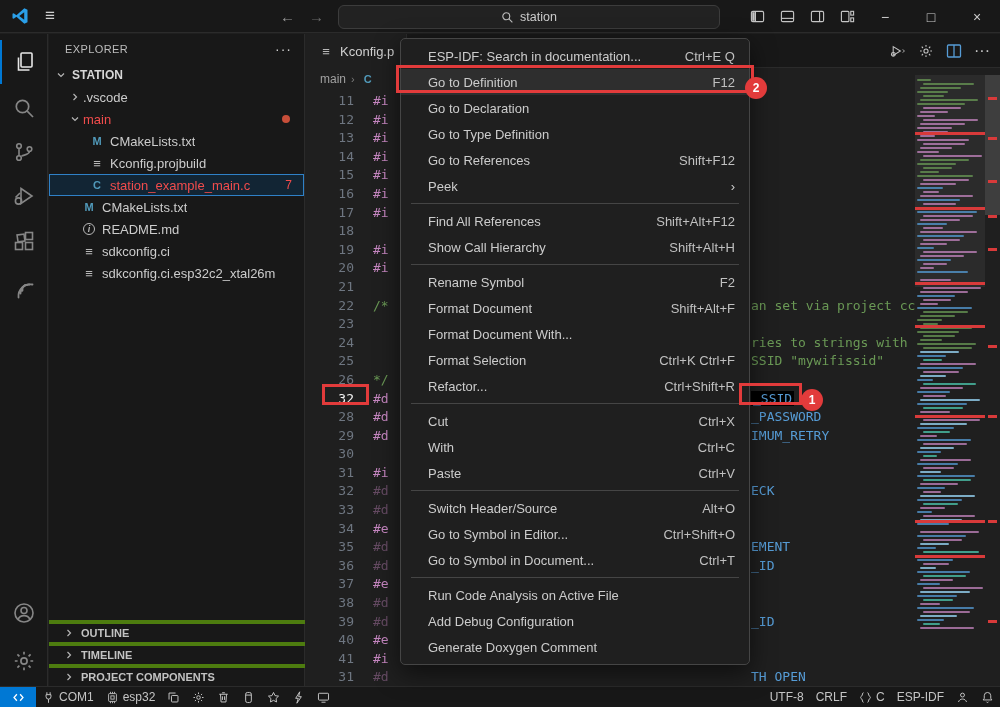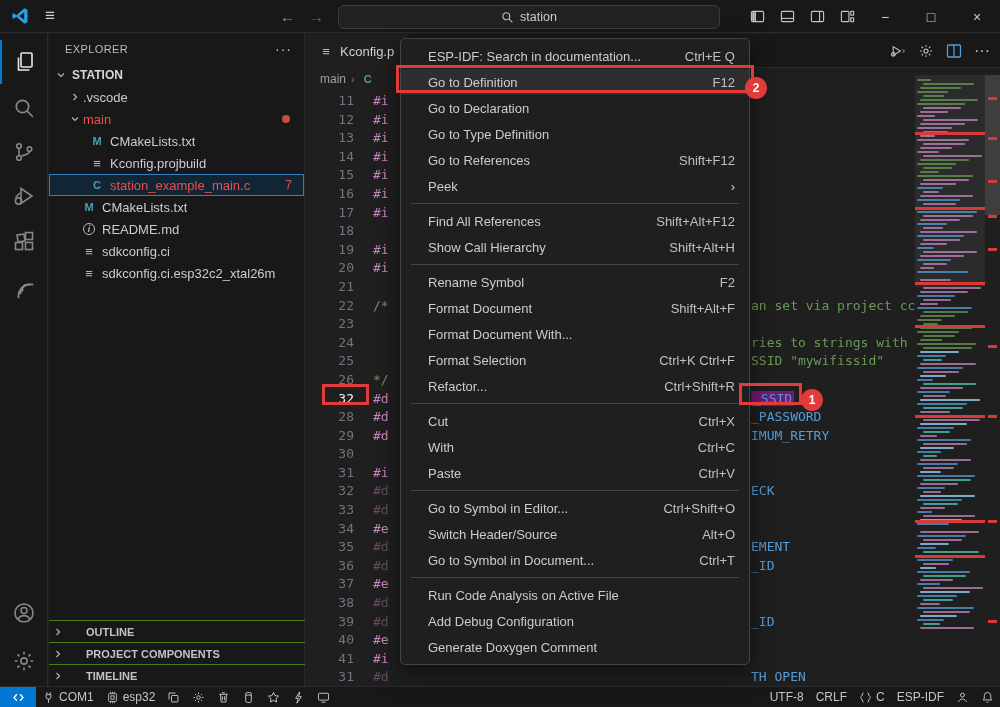--- a/index.html
+++ b/index.html
@@ -37,21 +37,21 @@
   .tree-label { white-space:nowrap; overflow:hidden; }
   .tree-row.mod .tree-label { color:#f14c4c; }
   .badge-right { position:absolute; right:12px; font-size:12px; color:#f14c4c; }
   .dot-right { position:absolute; right:14px; width:8px; height:8px; border-radius:50%; background:#c74e39; }
   .ficon { width:16px; height:16px; margin-right:5px; display:inline-flex; align-items:center; justify-content:center; font-size:11px; font-weight:bold; flex:0 0 16px; }
   .ficon.blue { color:#519aba; }
   .ficon.gray { color:#b8b8b8; font-weight:normal; font-size:13px; }
   .info-circle { width:12px; height:12px; border:1px solid #b8b8b8; border-radius:50%; color:#b8b8b8; font-size:9px; font-style:italic; font-weight:bold; display:flex; align-items:center; justify-content:center; }
   .sel-row { background:#0a395f66; outline:1px solid #2f81c7; outline-offset:-1px; }
   #sb-sections { position:absolute; left:0; bottom:0; width:256px; }
-  .sb-section { height:22px; border-top:1px solid #4d7c0f; display:flex; align-items:center; gap:20px; padding-left:1px; font-size:11px; font-weight:bold; color:#c3c3c3; cursor:pointer; }
+  .sb-section { height:22px; border-top:4px solid #4d7c0f; display:flex; align-items:center; gap:4px; padding-left:12px; font-size:11px; font-weight:bold; color:#c3c3c3; cursor:pointer; }
 
   
   #editor { position:absolute; left:306px; top:34px; width:694px; height:652px; background:#1f1f1f; }
   #tabbar { position:absolute; left:0; top:0; width:694px; height:34px; background:#181818; border-bottom:1px solid #2b2b2b; display:flex; }
   #tab0 { height:34px; padding:0 12px; background:#1f1f1f; display:flex; align-items:center; gap:6px; font-size:13px; color:#d0d0d0; border-right:1px solid #2b2b2b; cursor:pointer; }
   #tab0 .ficon { margin-right:0; }
   #ed-toolbar { position:absolute; right:4px; top:0; height:34px; display:flex; align-items:center; color:#c5c5c5; }
   .ed-act { height:34px; padding:0 6px; display:flex; align-items:center; justify-content:center; cursor:pointer; }
   .ed-act svg { width:16px; height:16px; }
   #breadcrumb { position:absolute; left:0; top:34px; width:694px; height:22px; display:flex; align-items:center; gap:5px; padding-left:14px; font-size:12px; color:#a0a0a0; }
@@ -61,21 +61,21 @@
   #code { position:absolute; left:0; top:58px; width:610px; height:594px; font-family:"DejaVu Sans Mono", monospace; font-size:13px; overflow:hidden; }
   .crow { position:relative; height:18.6px; line-height:18.6px; white-space:nowrap; }
   .ln { display:inline-block; width:48px; text-align:right; color:#6e7681; }
   .ln.active { color:#f0f0f0; }
   .lf { display:inline-block; margin-left:19px; }
   .rf { position:absolute; left:445px; top:0; }
   .pp { color:#c586c0; }
   .ppdim { color:#c586c0; opacity:.42; }
   .cm { color:#6a9955; }
   .id { color:#569cd6; }
-  .word-hl { background:#701a75; padding:0 2px; }
+  .word-hl { background:#000000; padding:0 2px; }
 
   #minimap { position:absolute; left:609px; top:41px; width:70px; height:600px; overflow:hidden; }
   .mm-row { position:absolute; height:2px; border-radius:1px; opacity:.75; }
   .mm-red { position:absolute; left:0; width:70px; height:3px; background:#d83a3a; }
   #mm-viewport { position:absolute; left:609px; top:41px; width:70px; height:212px; background:rgba(255,255,255,.055); }
   #ruler { position:absolute; left:679px; top:41px; width:15px; height:611px; }
   .rl-mark { position:absolute; left:3px; width:9px; height:3px; background:#d83a3a; }
   #scroll-slider { position:absolute; left:679px; top:41px; width:15px; height:140px; background:rgba(121,121,121,.35); }
 
   
@@ -281,29 +281,29 @@
             </svg>
           </span>
           <span>OUTLINE</span>
         </div>
         <div class="sb-section">
           <span class="chev">
             <svg viewBox="0 0 16 16" fill="none" stroke="currentColor" stroke-width="1.6">
               <path d="M6 4l4 4-4 4"></path>
             </svg>
           </span>
-          <span>PROJECT COMPONENTS</span>
+          <span>TIMELINE</span>
         </div>
         <div class="sb-section">
           <span class="chev">
             <svg viewBox="0 0 16 16" fill="none" stroke="currentColor" stroke-width="1.6">
               <path d="M6 4l4 4-4 4"></path>
             </svg>
           </span>
-          <span>TIMELINE</span>
+          <span>PROJECT COMPONENTS</span>
         </div>
       </div>
   </aside>
 
   <main id="editor">
     <div id="tabbar">
       <div id="tab0">
         <span class="ficon gray">≡</span>
         <span>Kconfig.p</span>
       </div>
@@ -592,26 +592,26 @@
       <div class="mi">
         <span class="mi-label">With</span>
         <span class="mi-sc">Ctrl+C</span>
       </div>
       <div class="mi">
         <span class="mi-label">Paste</span>
         <span class="mi-sc">Ctrl+V</span>
       </div>
       <div class="msep"></div>
       <div class="mi">
+        <span class="mi-label">Switch Header/Source</span>
+        <span class="mi-sc">Alt+O</span>
+      </div>
+      <div class="mi">
         <span class="mi-label">Go to Symbol in Editor...</span>
         <span class="mi-sc">Ctrl+Shift+O</span>
-      </div>
-      <div class="mi">
-        <span class="mi-label">Switch Header/Source</span>
-        <span class="mi-sc">Alt+O</span>
       </div>
       <div class="mi">
         <span class="mi-label">Go to Symbol in Document...</span>
         <span class="mi-sc">Ctrl+T</span>
       </div>
       <div class="msep"></div>
       <div class="mi">
         <span class="mi-label">Run Code Analysis on Active File</span>
         <span class="mi-sc"></span>
       </div>

